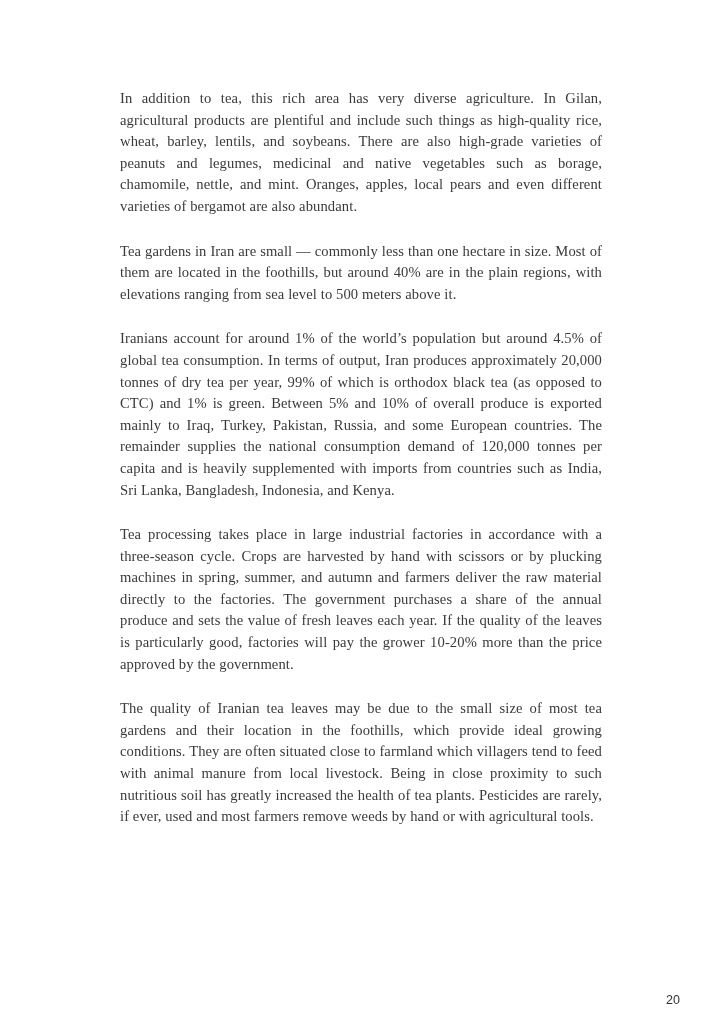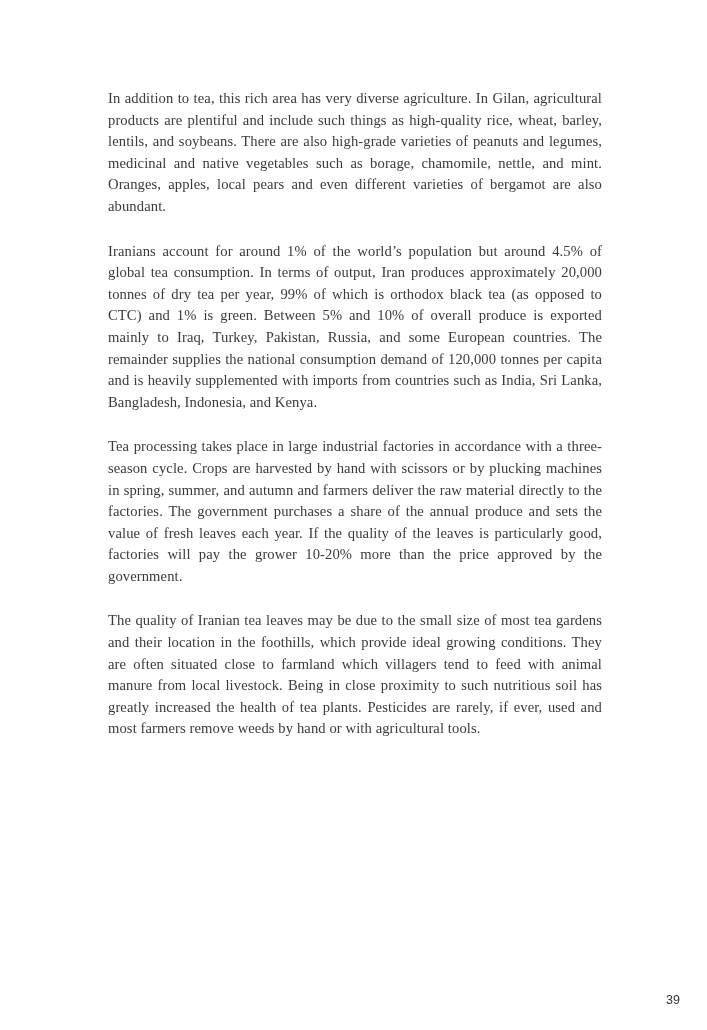--- a/index.html
+++ b/index.html
@@ -15,21 +15,21 @@
     overflow: hidden;
     font-family: "Liberation Serif", "DejaVu Serif", serif;
   }
   .content {
     position: absolute;
     left: 104px;
     top: 88px;
     width: 498px;
   }
   .content p {
-    margin: 0 0 23px 4px;
+    margin: 0 0 23px 16px;
     font-size: 14.6px;
     line-height: 21.6px;
     color: #3a3a3a;
     text-align: justify;
     text-justify: inter-word;
     letter-spacing: 0.1px;
   }
   .page-number {
     position: absolute;
     right: 27px;
@@ -38,18 +38,19 @@
     font-size: 12.5px;
     color: #333333;
   }
 </style>
 </head>
 <body>
 
 <div class="page">
   <div class="content">
     <p>In addition to tea, this rich area has very diverse agriculture. In Gilan, agricultural products are plentiful and include such things as high-quality rice, wheat, barley, lentils, and soybeans. There are also high-grade varieties of peanuts and legumes, medicinal and native vegetables such as borage, chamomile, nettle, and mint. Oranges, apples, local pears and even different varieties of bergamot are also abundant.</p>
+    <p>Tea gardens in Iran are small — commonly less than one hectare in size. Most of them are located in the foothills, but around 40% are in the plain regions, with elevations ranging from sea level to 500 meters above it.</p>
     <p>Iranians account for around 1% of the world’s population but around 4.5% of global tea consumption. In terms of output, Iran produces approximately 20,000 tonnes of dry tea per year, 99% of which is orthodox black tea (as opposed to CTC) and 1% is green. Between 5% and 10% of overall produce is exported mainly to Iraq, Turkey, Pakistan, Russia, and some European countries. The remainder supplies the national consumption demand of 120,000 tonnes per capita and is heavily supplemented with imports from countries such as India, Sri Lanka, Bangladesh, Indonesia, and Kenya.</p>
     <p>Tea processing takes place in large industrial factories in accordance with a three-season cycle. Crops are harvested by hand with scissors or by plucking machines in spring, summer, and autumn and farmers deliver the raw material directly to the factories. The government purchases a share of the annual produce and sets the value of fresh leaves each year. If the quality of the leaves is particularly good, factories will pay the grower 10-20% more than the price approved by the government.</p>
     <p>The quality of Iranian tea leaves may be due to the small size of most tea gardens and their location in the foothills, which provide ideal growing conditions. They are often situated close to farmland which villagers tend to feed with animal manure from local livestock. Being in close proximity to such nutritious soil has greatly increased the health of tea plants. Pesticides are rarely, if ever, used and most farmers remove weeds by hand or with agricultural tools.</p>
   </div>
-  <div class="page-number">39</div>
+  <div class="page-number">20</div>
 </div>
 
 </body></html>

